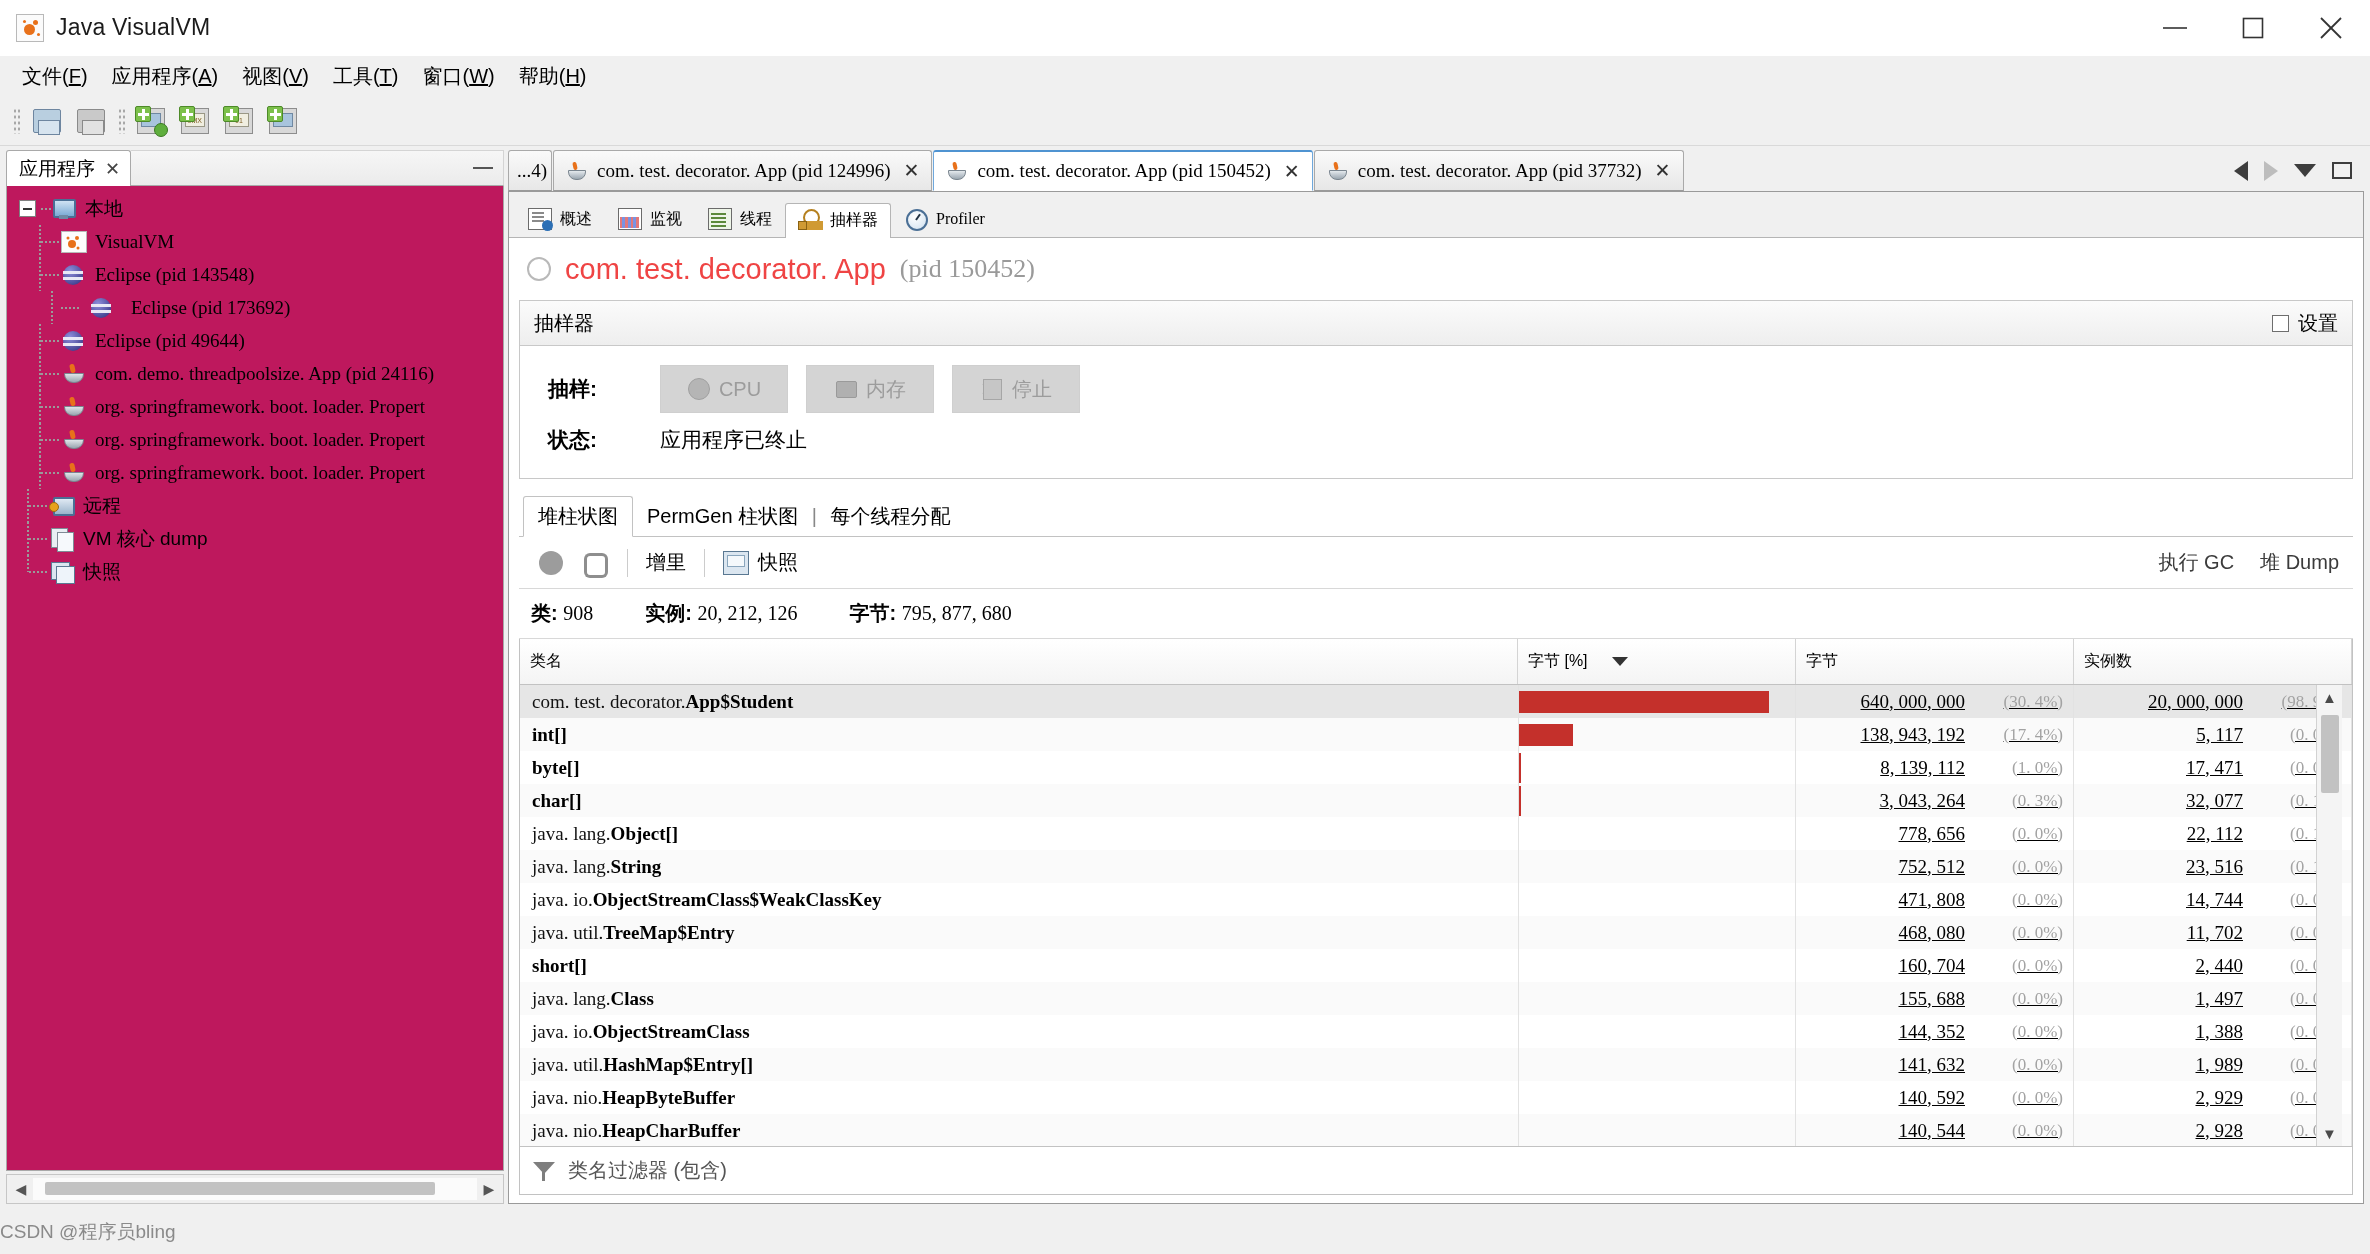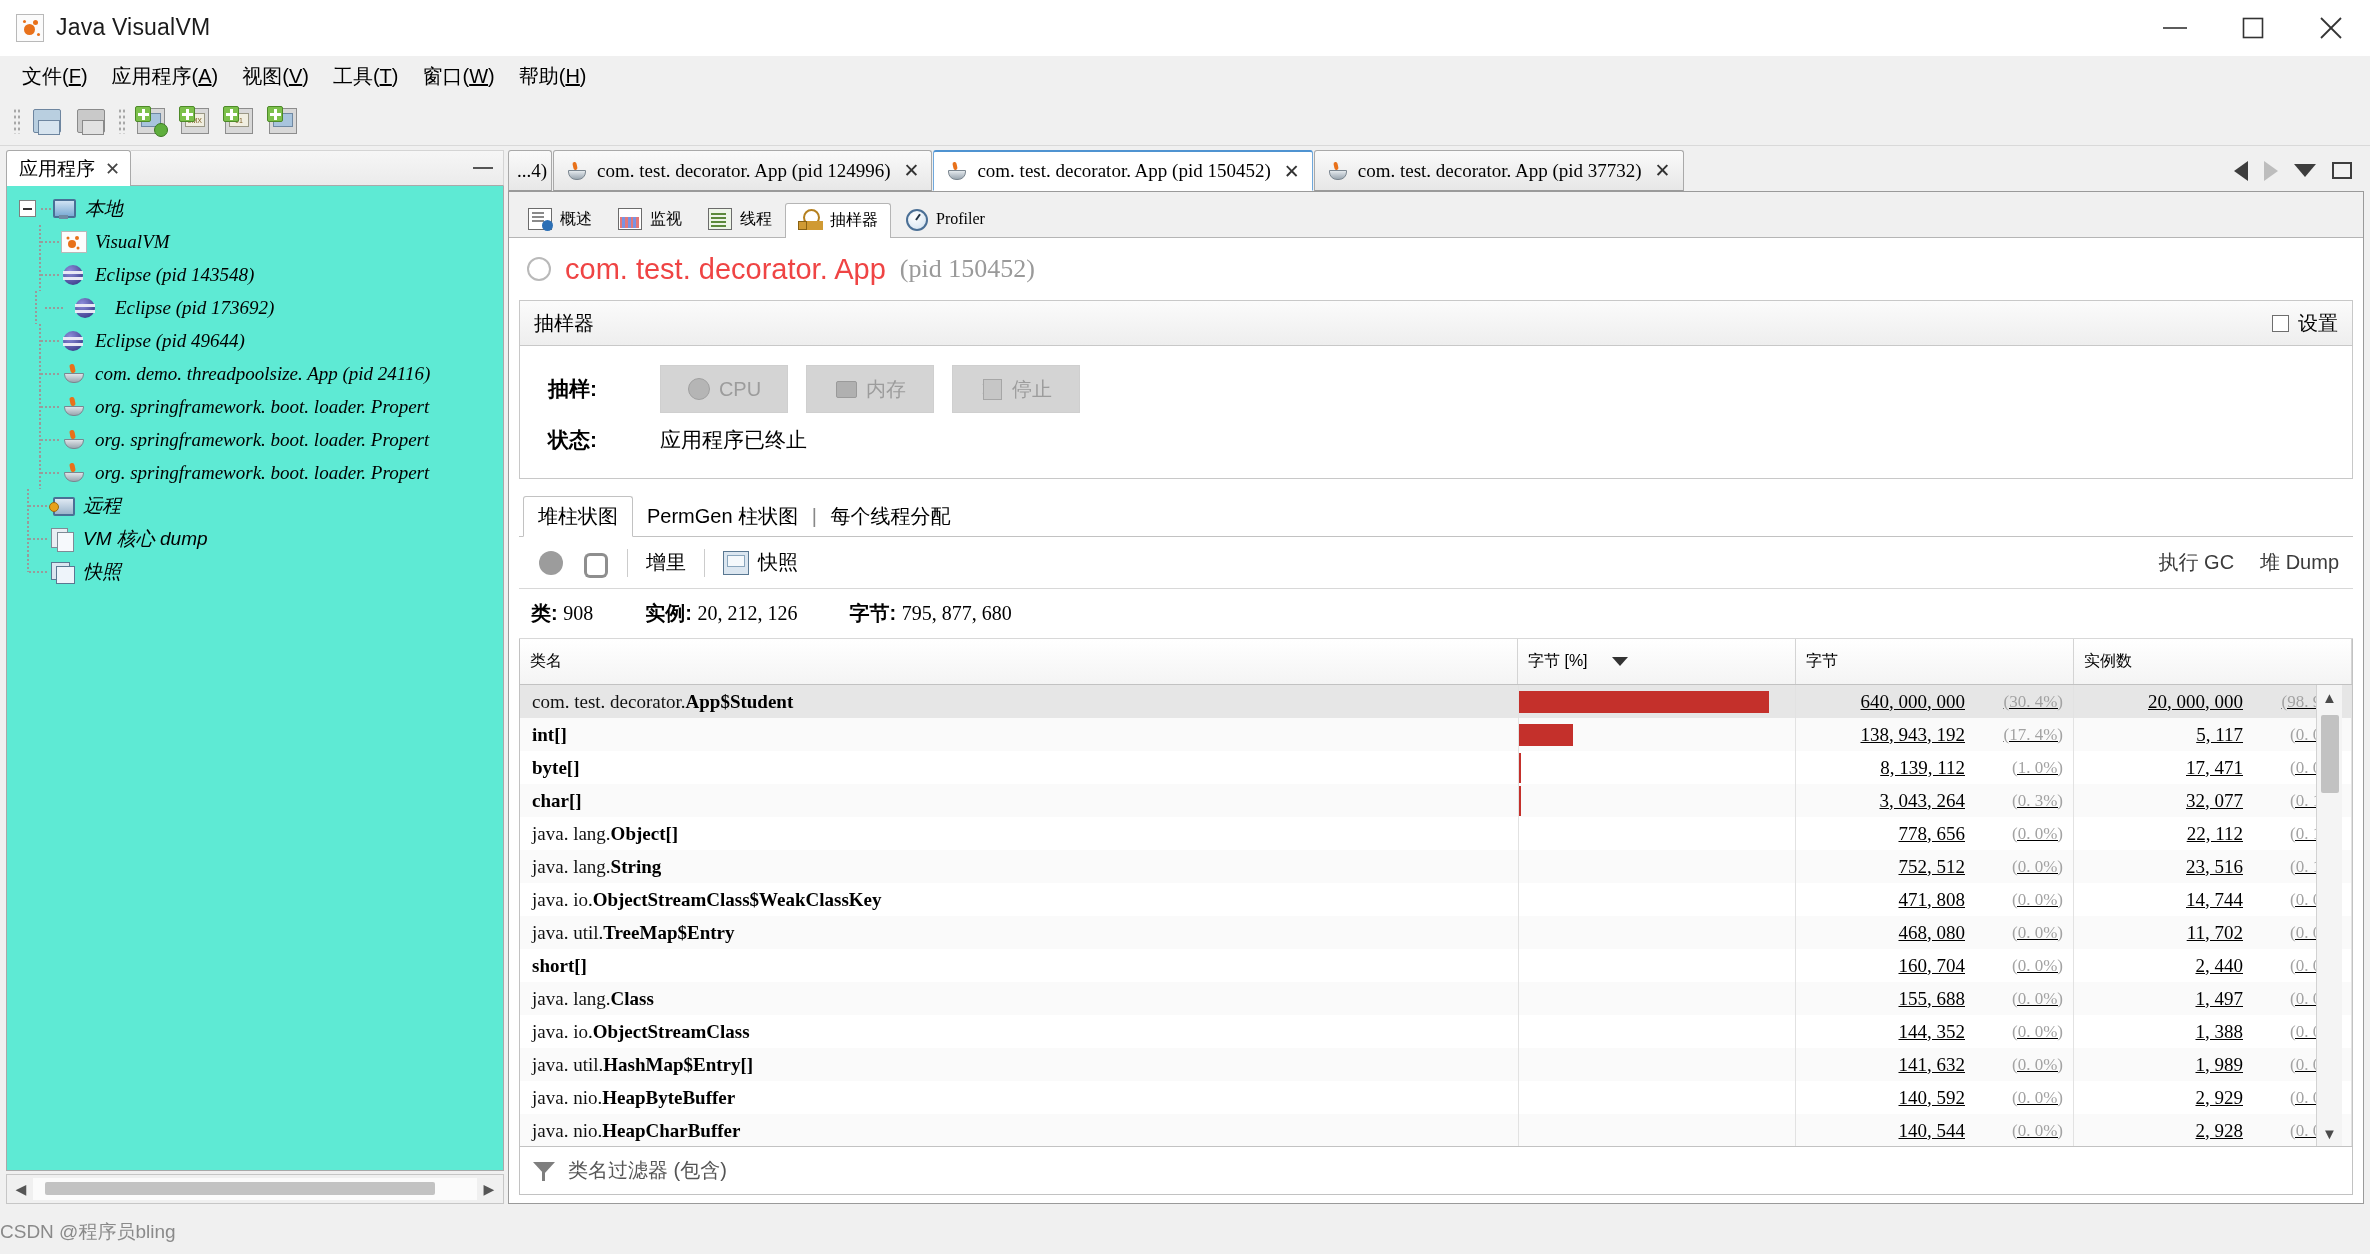--- a/index.html
+++ b/index.html
@@ -121,25 +121,24 @@
   }
   .ld-tab .x { font-size: 18px; color: #444; }
   .ld-tabfill {
     flex: 1 1 auto; border-bottom: 1px solid #a9a9a9;
     background: linear-gradient(#f6f6f6,#ebebeb);
     border-top: 1px solid #d4d4d4; border-right: 1px solid #d4d4d4;
     display: flex; align-items: center; justify-content: flex-end; padding-right: 10px;
   }
   .minbar { width: 20px; height: 2px; background: #555; }
   .tree-wrap {
-    flex: 1 1 auto; background: #5eead4;
+    flex: 1 1 auto; background: #be185d;
     border: 1px solid #a9a9a9; border-top: none;
     overflow: hidden; position: relative;
     padding-top: 6px;
-    font-style: italic;
   }
   .tnode {
     display: flex; align-items: center; height: 33px;
     font-size: 19px; color: #000; white-space: nowrap;
     font-family: "Liberation Serif", serif;
   }
   .tnode.cjk { font-family: "Liberation Sans", sans-serif; }
   .handle {
     width: 17px; height: 17px; border: 1px solid #808080; background: #fff;
     position: relative; margin-right: 5px; flex: 0 0 17px;
@@ -465,21 +464,21 @@
           <span>VisualVM</span>
         </div>
 
         <div class="tnode" style="padding-left:24px;">
           <div class="dots-v" style="height:33px;"></div>
           <div class="dots-h"></div>
           <div class="ic ic-eclipse"></div>
           <span>Eclipse (pid 143548)</span>
         </div>
 
-        <div class="tnode" style="padding-left:20px;gap:8px;">
+        <div class="tnode" style="padding-left:36px;gap:8px;">
           <div class="dots-v" style="height:33px;"></div>
           <div class="dots-h"></div>
           <div class="ic ic-eclipse"></div>
           <span>Eclipse (pid 173692)</span>
         </div>
 
         <div class="tnode" style="padding-left:24px;">
           <div class="dots-v" style="height:33px;"></div>
           <div class="dots-h"></div>
           <div class="ic ic-eclipse"></div>

